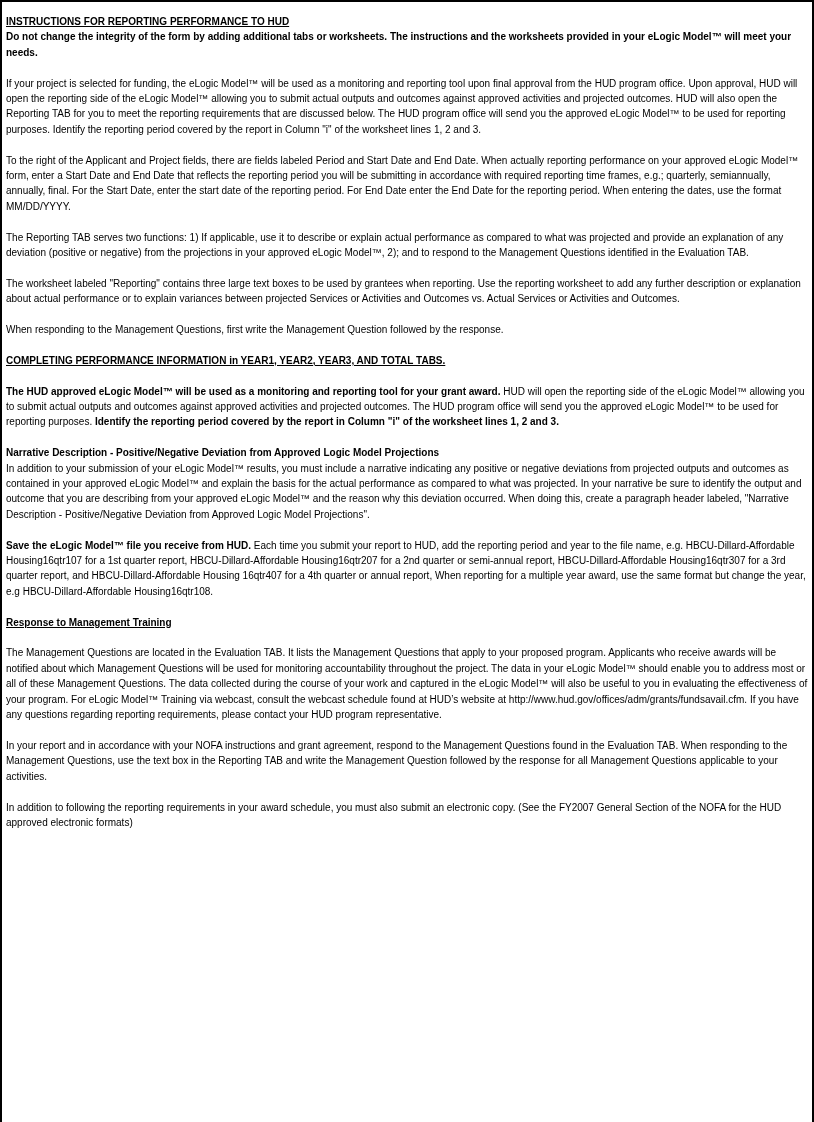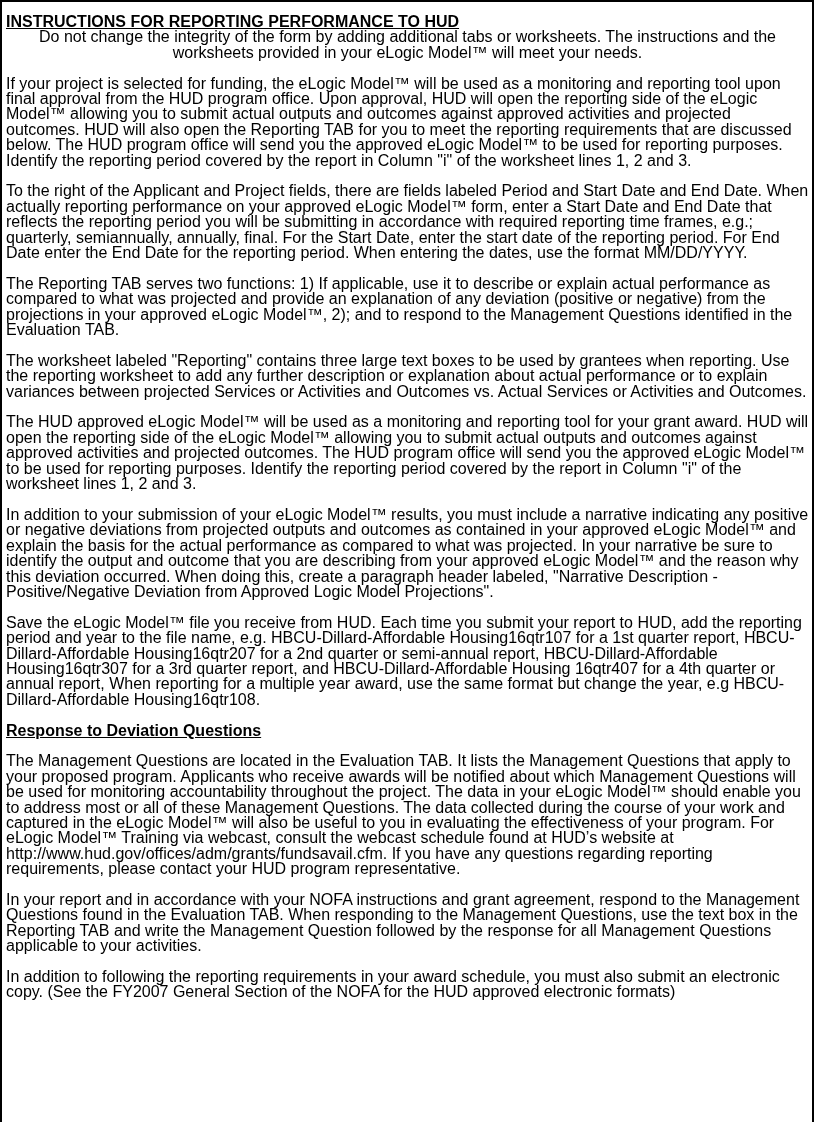--- a/index.html
+++ b/index.html
@@ -13,51 +13,54 @@
       border-right: 2px solid #000000;
       padding: 12px 3px 0 4px;
       font-family: "Liberation Sans", "DejaVu Sans", sans-serif;
       font-size: 13px;
       line-height: 15.4px;
       color: #000000;
       overflow: hidden;
     }
     .block { margin: 0 0 15.4px 0; }
     .tight { margin-bottom: 0; }
-    .b { font-weight: normal; text-align: center; }
+    .b { font-weight: bold; }
     .h { font-weight: bold; text-decoration: underline; }
-    p, h1 { font-size: 16px; line-height: 15.4px; }
+    p, h1 { font-size: 10px; line-height: 15.4px; }
     h1 { display: block; }
   </style>
 </head>
 <body>
 
 <div class="page">
 
   <h1 class="h block tight">INSTRUCTIONS FOR REPORTING PERFORMANCE TO HUD</h1>
 
   <p class="b block">Do not change the integrity of the form by adding additional tabs or worksheets. The instructions and the worksheets provided in your eLogic Model™ will meet your needs.</p>
 
   <p class="block">If your project is selected for funding, the eLogic Model™ will be used as a monitoring and reporting tool upon final approval from the HUD program office. Upon approval, HUD will open the reporting side of the eLogic Model™ allowing you to submit actual outputs and outcomes against approved activities and projected outcomes. HUD will also open the Reporting TAB for you to meet the reporting requirements that are discussed below.  The HUD program office will send you the approved eLogic Model™ to be used for reporting purposes. Identify the reporting period covered by the report in Column "i" of the worksheet lines 1, 2 and 3.</p>
 
   <p class="block">To the right of the Applicant and Project fields, there are fields labeled Period and Start Date and End Date.  When actually reporting performance on your approved eLogic Model™ form, enter a Start Date and End Date that reflects the reporting period you will be submitting in accordance with required reporting time frames, e.g.; quarterly, semiannually, annually, final. For the Start Date, enter the start date of the reporting period.  For End Date enter the End Date for the reporting period.  When entering the dates, use the format MM/DD/YYYY.</p>
 
   <p class="block">The Reporting TAB serves two functions: 1) If applicable, use it to describe or explain actual performance as compared to what was projected and provide an explanation of any deviation (positive or negative) from the projections in your approved eLogic Model™, 2); and to respond to the Management Questions identified in the Evaluation TAB.</p>
 
   <p class="block">The worksheet labeled "Reporting" contains three large text boxes to be used by grantees when reporting.  Use the reporting worksheet to add any further description or explanation about actual performance or to explain variances between projected Services or Activities and Outcomes vs. Actual Services or Activities and Outcomes.</p>
 
+  <p class="block">When responding to the Management Questions, first write the Management Question followed by the response.</p>
 
+  <p class="h block">COMPLETING PERFORMANCE INFORMATION in YEAR1, YEAR2, YEAR3, AND TOTAL TABS.</p>
 
   <p class="block"><span class="b">The HUD approved eLogic Model™ will be used as a monitoring and reporting tool for your grant award.</span><span> HUD will open the reporting side of the eLogic Model™ allowing you to submit actual outputs and outcomes against approved activities and projected outcomes. The HUD program office will send you the approved eLogic Model™ to be used for reporting purposes. </span><span class="b">Identify the reporting period covered by the report in Column "i" of the worksheet lines 1, 2 and 3.</span></p>
 
+  <p class="b block tight">Narrative Description - Positive/Negative Deviation from Approved Logic Model Projections</p>
   <p class="block">In addition to your submission of your eLogic Model™ results, you must include a narrative indicating any positive or negative deviations from projected outputs and outcomes as contained in your approved eLogic Model™ and explain the basis for the actual performance as compared to what was projected. In your narrative be sure to identify the output and outcome that you are describing from your approved eLogic Model™ and the reason why this deviation occurred. When doing this, create a paragraph header labeled, "Narrative Description - Positive/Negative Deviation from Approved Logic Model Projections".</p>
 
   <p class="block"><span class="b">Save the eLogic Model™  file you receive from HUD.</span><span> Each time you submit your report to HUD, add the reporting period and year to the file name, e.g. HBCU-Dillard-Affordable Housing16qtr107 for a 1st quarter report, HBCU-Dillard-Affordable Housing16qtr207 for a 2nd quarter or semi-annual report, HBCU-Dillard-Affordable Housing16qtr307 for a 3rd quarter report, and HBCU-Dillard-Affordable Housing 16qtr407 for a 4th quarter or annual report, When reporting for a multiple year award, use the same format but change the year, e.g HBCU-Dillard-Affordable Housing16qtr108.</span></p>
 
-  <p class="h block">Response to Deviation Questions</p>
+  <p class="h block">Response to Management Training</p>
 
   <p class="block">The Management Questions are located in the Evaluation TAB. It lists the Management Questions that apply to your proposed program. Applicants who receive awards will be notified about which Management Questions will be used for monitoring accountability throughout the project. The data in your eLogic Model™ should enable you to address most or all of these Management Questions.  The data collected during the course of your work and captured in the eLogic Model™ will also be useful to you in evaluating the effectiveness of your program. For eLogic Model™ Training via webcast, consult the webcast schedule found at HUD’s website at http://www.hud.gov/offices/adm/grants/fundsavail.cfm. If you have any questions regarding reporting requirements, please contact your HUD program representative.</p>
 
   <p class="block">In your report and in accordance with your NOFA instructions and grant agreement, respond to the Management Questions found in the Evaluation TAB. When responding to the Management Questions, use the text box in the Reporting TAB and write the Management Question followed by the response for all Management Questions applicable to your activities.</p>
 
 
   <p class="block">In addition to following the reporting requirements in your award schedule, you must also submit an electronic copy. (See the FY2007 General Section of the NOFA for the HUD approved electronic formats)</p>
 
 </div>
 

